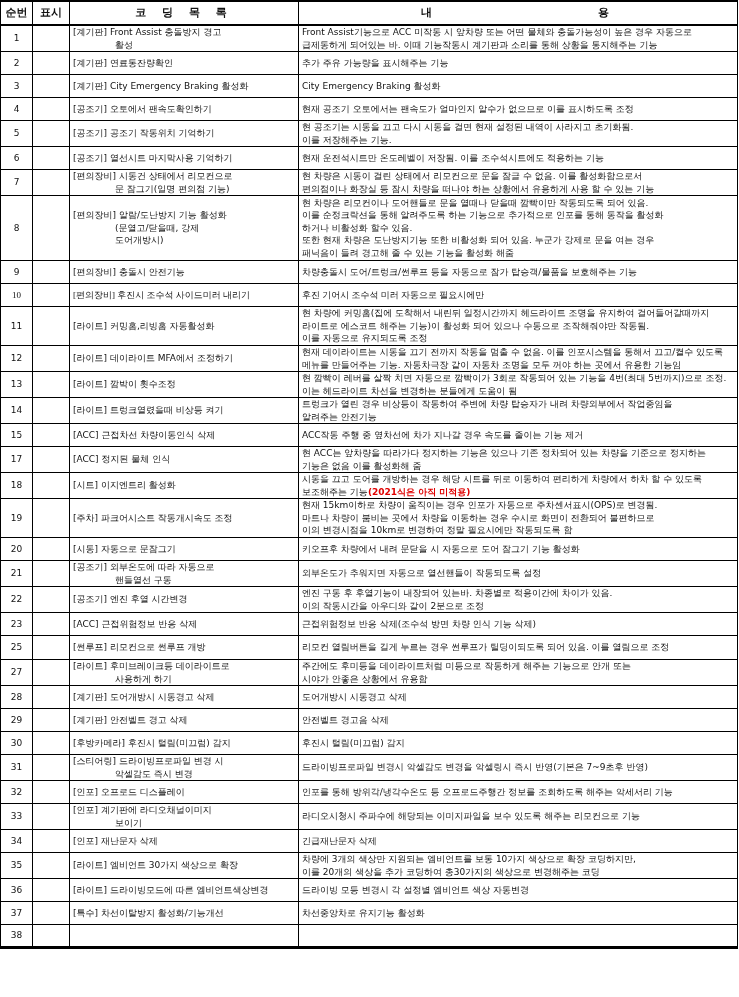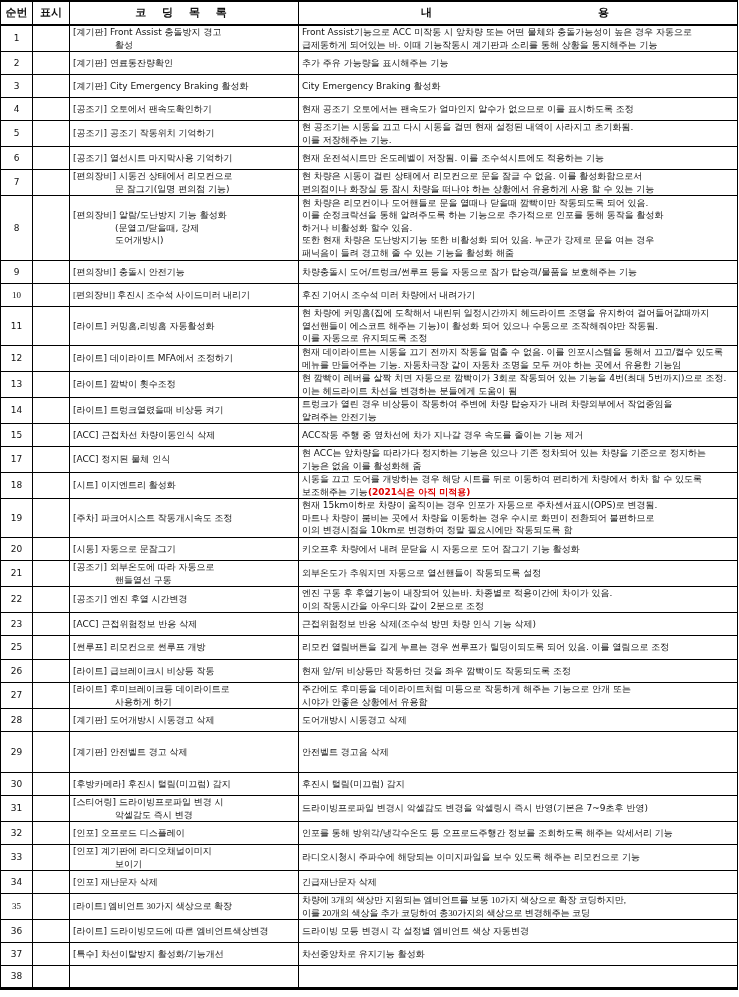--- a/index.html
+++ b/index.html
@@ -155,32 +155,32 @@
           <span class="line"><span>차량충돌시 도어/트렁크/썬루프 등을 자동으로 잠가 탑승객/물품을 보호해주는 기능</span></span>
         </td>
       </tr>
       <tr style="height: 23px; font-family: Liberation Serif, serif;">
         <td class="no">10</td>
         <td class="mark"></td>
         <td class="list-cell">
           <span class="line">[편의장비] 후진시 조수석 사이드미러 내리기</span>
         </td>
         <td class="desc-cell">
-          <span class="line"><span>후진 기어시 조수석 미러 차량에서 내려가기</span></span>
+          <span class="line"><span>후진 기어시 조수석 미러 자동으로 필요시에만</span></span>
         </td>
       </tr>
       <tr style="height: 39px;">
         <td class="no">11</td>
         <td class="mark"></td>
         <td class="list-cell">
           <span class="line">[라이트] 커밍홈,리빙홈 자동활성화</span>
         </td>
         <td class="desc-cell">
           <span class="line"><span>현 차량에 커밍홈(집에 도착해서 내린뒤 일정시간까지 헤드라이트 조명을 유지하여 걸어들어갈때까지</span></span>
-          <span class="line"><span>열선핸들이 에스코트 해주는 기능)이 활성화 되어 있으나 수동으로 조작해줘야만 작동됨.</span></span>
+          <span class="line"><span>라이트로 에스코트 해주는 기능)이 활성화 되어 있으나 수동으로 조작해줘야만 작동됨.</span></span>
           <span class="line"><span>이를 자동으로 유지되도록 조정</span></span>
         </td>
       </tr>
       <tr style="height: 26px;">
         <td class="no">12</td>
         <td class="mark"></td>
         <td class="list-cell">
           <span class="line">[라이트] 데이라이트 MFA에서 조정하기</span>
         </td>
         <td class="desc-cell">
@@ -299,30 +299,20 @@
       <tr style="height: 24px;">
         <td class="no">25</td>
         <td class="mark"></td>
         <td class="list-cell">
           <span class="line">[썬루프] 리모컨으로 썬루프 개방</span>
         </td>
         <td class="desc-cell">
           <span class="line"><span>리모컨 열림버튼을 길게 누르는 경우 썬루프가 틸딩이되도록 되어 있음. 이를 열림으로 조정</span></span>
         </td>
       </tr>
-      <tr style="height: 23px;">
-        <td class="no">26</td>
-        <td class="mark"></td>
-        <td class="list-cell">
-          <span class="line">[라이트] 급브레이크시 비상등 작동</span>
-        </td>
-        <td class="desc-cell">
-          <span class="line"><span>현재 앞/뒤 비상등만 작동하던 것을 좌우 깜빡이도 작동되도록 조정</span></span>
-        </td>
-      </tr>
       <tr style="height: 25px;">
         <td class="no">27</td>
         <td class="mark"></td>
         <td class="list-cell">
           <span class="line">[라이트] 후미브레이크등 데이라이트로</span>
           <span class="line indent">사용하게 하기</span>
         </td>
         <td class="desc-cell">
           <span class="line"><span>주간에도 후미등을 데이라이트처럼 미등으로 작동하게 해주는 기능으로 안개 또는</span></span>
           <span class="line"><span>시야가 안좋은 상황에서 유용함</span></span>
@@ -331,21 +321,21 @@
       <tr style="height: 23px;">
         <td class="no">28</td>
         <td class="mark"></td>
         <td class="list-cell">
           <span class="line">[계기판] 도어개방시 시동경고 삭제</span>
         </td>
         <td class="desc-cell">
           <span class="line"><span>도어개방시 시동경고 삭제</span></span>
         </td>
       </tr>
-      <tr style="height: 41px;">
+      <tr style="height: 23px;">
         <td class="no">29</td>
         <td class="mark"></td>
         <td class="list-cell">
           <span class="line">[계기판] 안전벨트 경고 삭제</span>
         </td>
         <td class="desc-cell">
           <span class="line"><span>안전벨트 경고음 삭제</span></span>
         </td>
       </tr>
       <tr style="height: 23px;">
@@ -393,21 +383,21 @@
       <tr style="height: 23px;">
         <td class="no">34</td>
         <td class="mark"></td>
         <td class="list-cell">
           <span class="line">[인포] 재난문자 삭제</span>
         </td>
         <td class="desc-cell">
           <span class="line"><span>긴급재난문자 삭제</span></span>
         </td>
       </tr>
-      <tr style="height: 25px; font-family: Liberation Serif, serif;">
+      <tr style="height: 25px;">
         <td class="no">35</td>
         <td class="mark"></td>
         <td class="list-cell">
           <span class="line">[라이트] 엠비언트 30가지 색상으로 확장</span>
         </td>
         <td class="desc-cell">
           <span class="line"><span>차량에 3개의 색상만 지원되는 엠비언트를 보통 10가지 색상으로 확장 코딩하지만,</span></span>
           <span class="line"><span>이를 20개의 색상을 추가 코딩하여 총30가지의 색상으로 변경해주는 코딩</span></span>
         </td>
       </tr>

